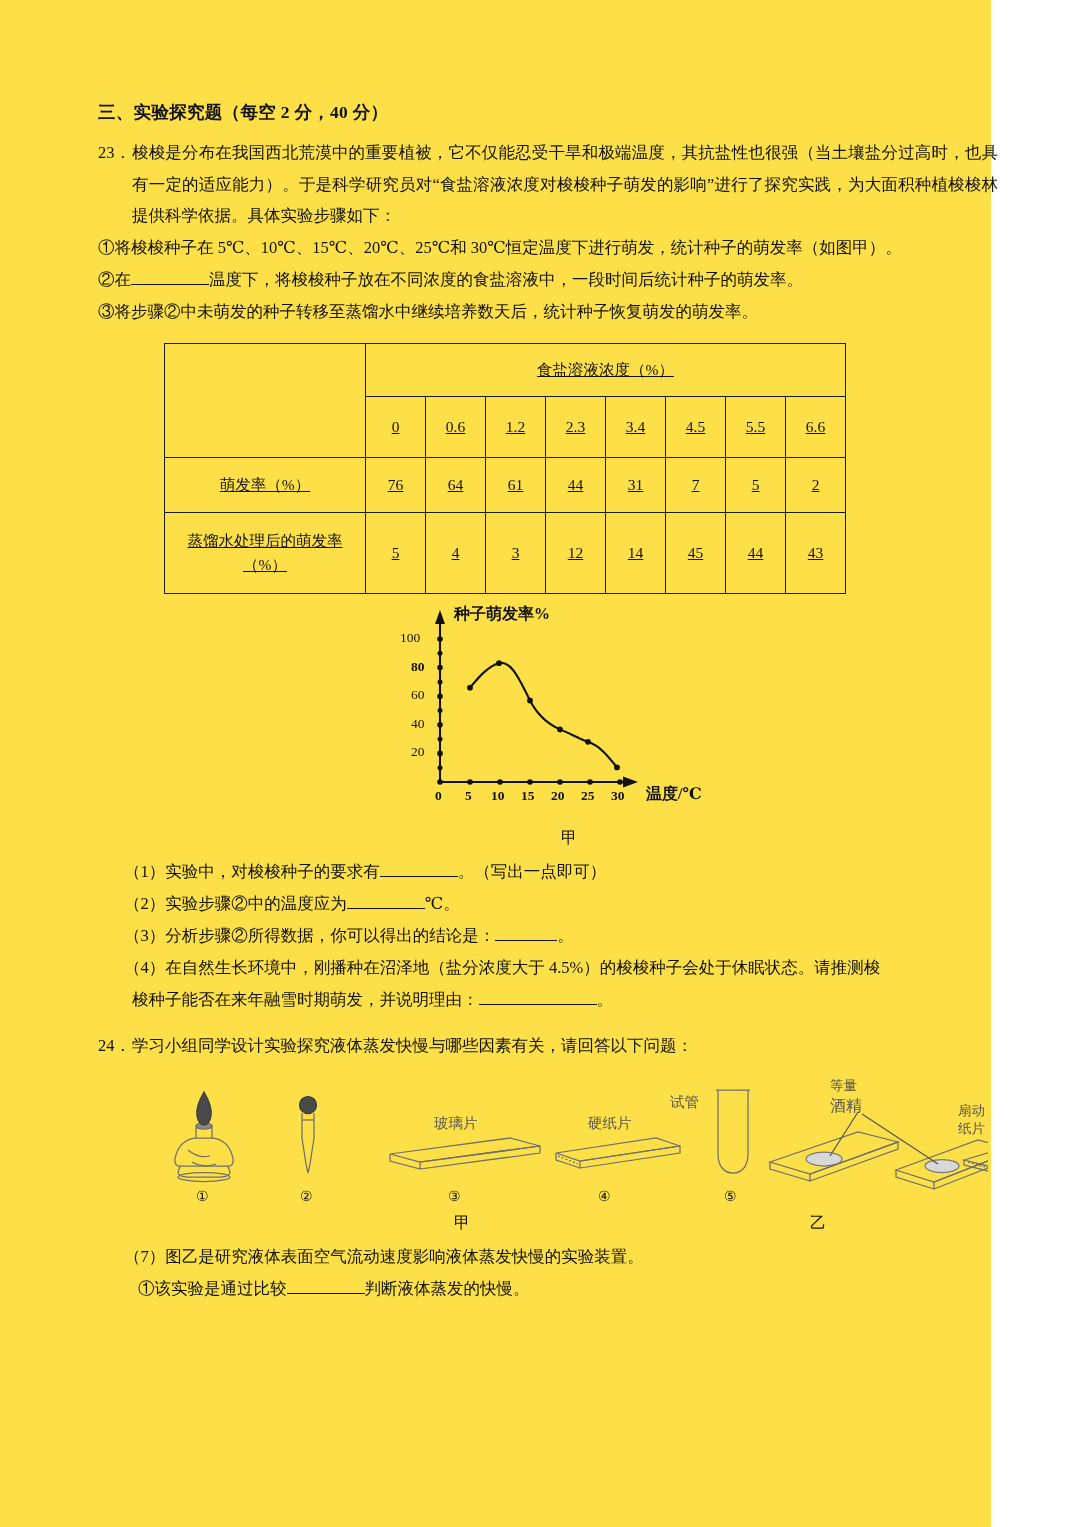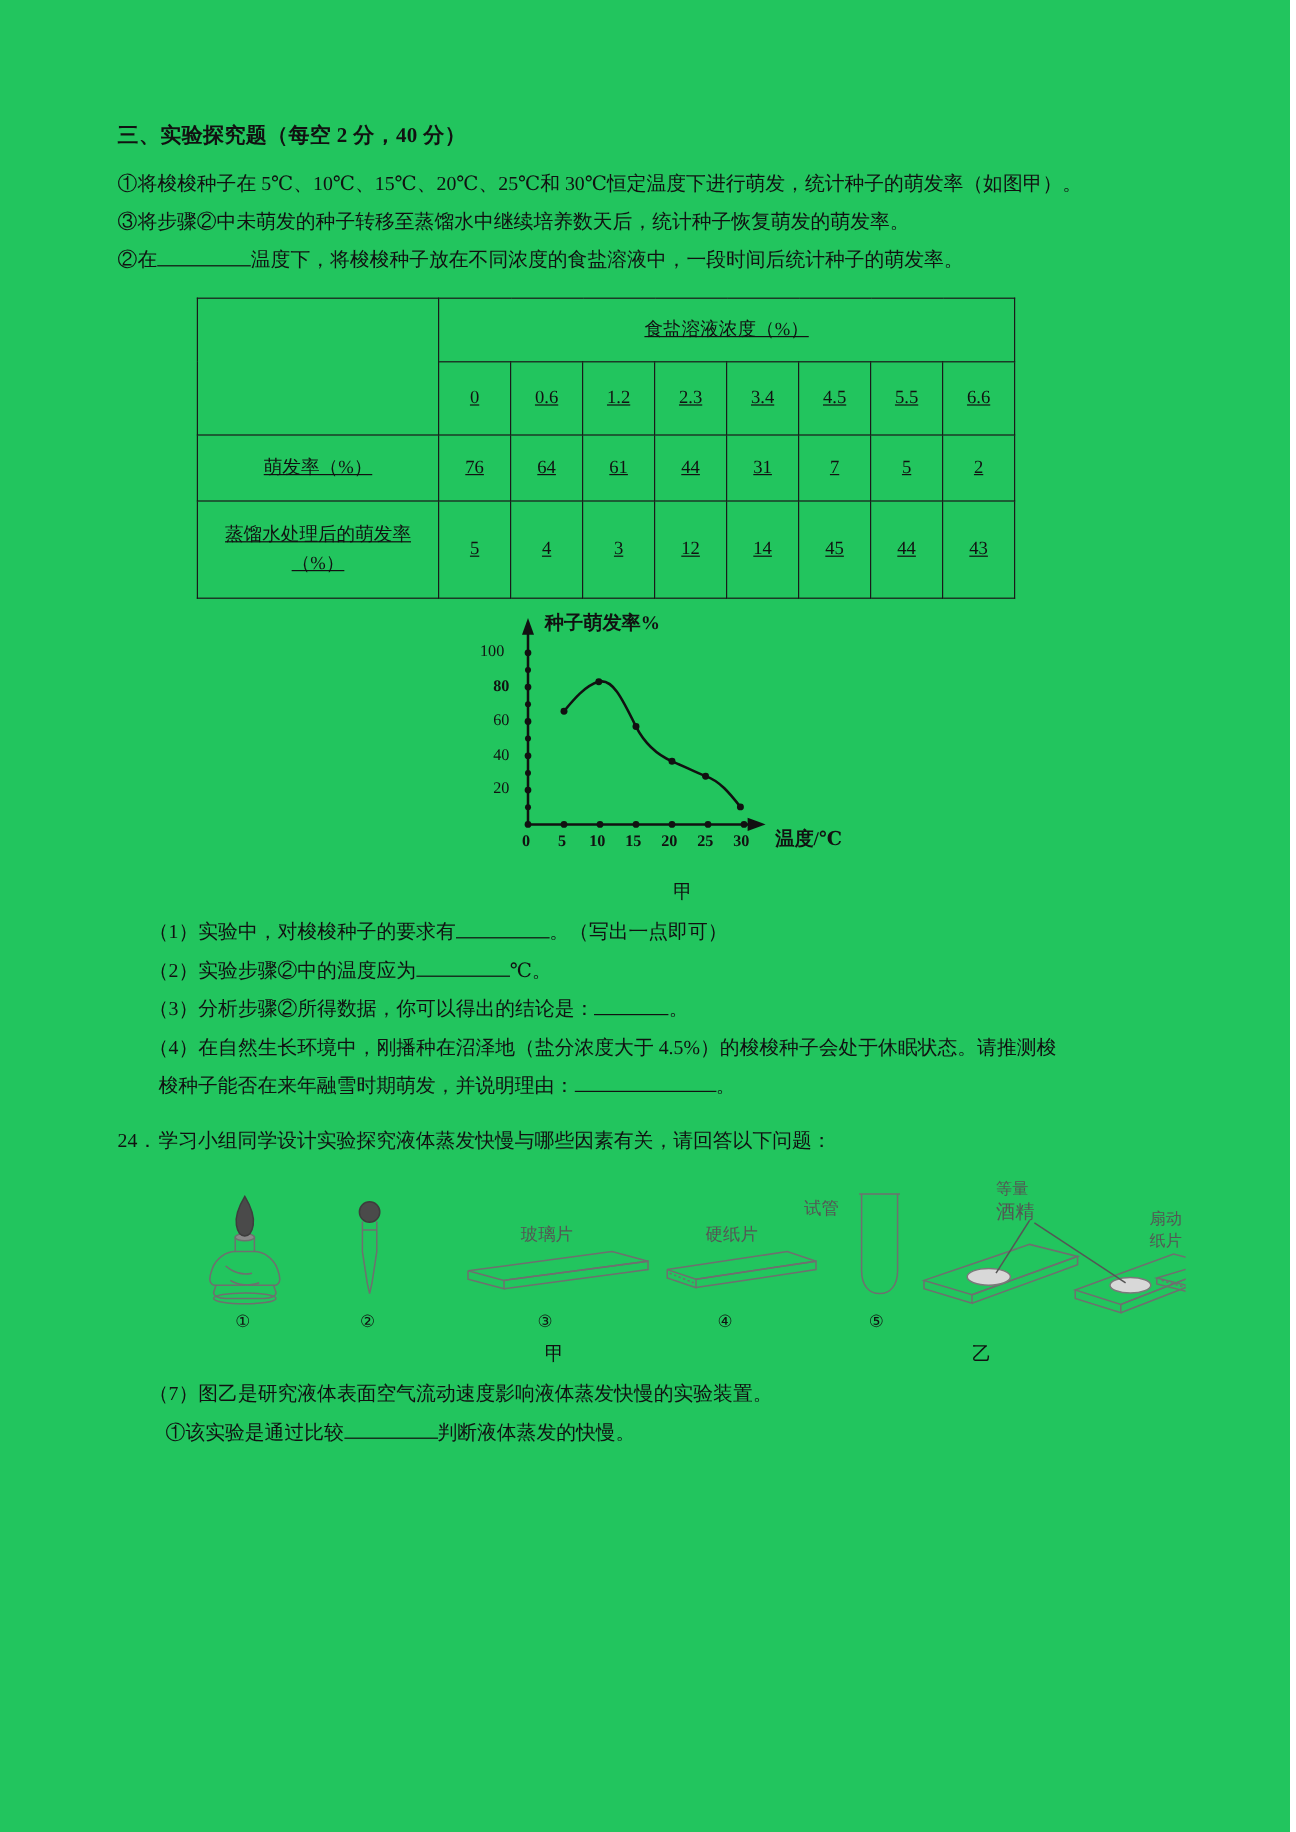--- a/index.html
+++ b/index.html
@@ -11,23 +11,23 @@
     width: 1080px;
     height: 1527px;
     position: relative;
     font-family: "Liberation Serif", "DejaVu Serif", serif;
     color: #111;
     overflow: hidden;
   }
   .page {
     position: absolute;
     left: 0; top: 0;
-    width: 1075px;
+    width: 991px;
     height: 1527px;
-    background: #22c55e;
+    background: #fde047;
   }
   .content {
     position: absolute;
     left: 98px;
     top: 100px;
     width: 900px;
   }
 
   .section-title {
     font-weight: bold;
@@ -136,28 +136,32 @@
 </style>
 </head>
 <body>
 
 <div class="page">
   <div class="content">
 
     <div class="section-title">三、实验探究题（每空 2 分，40 分）</div>
 
     <div class="q-block">
+      <div class="q-head">
+        <div class="q-num">23．</div>
+        <div class="q-body">梭梭是分布在我国西北荒漠中的重要植被，它不仅能忍受干旱和极端温度，其抗盐性也很强（当土壤盐分过高时，也具有一定的适应能力）。于是科学研究员对“食盐溶液浓度对梭梭种子萌发的影响”进行了探究实践，为大面积种植梭梭林提供科学依据。具体实验步骤如下：</div>
+      </div>
 
       <div class="step">①将梭梭种子在 5℃、10℃、15℃、20℃、25℃和 30℃恒定温度下进行萌发，统计种子的萌发率（如图甲）。</div>
-
-      <div class="step">③将步骤②中未萌发的种子转移至蒸馏水中继续培养数天后，统计种子恢复萌发的萌发率。</div>
 
       <div class="step">
         <span>②在</span><span class="blank b-md"></span><span>温度下，将梭梭种子放在不同浓度的食盐溶液中，一段时间后统计种子的萌发率。</span>
       </div>
+
+      <div class="step">③将步骤②中未萌发的种子转移至蒸馏水中继续培养数天后，统计种子恢复萌发的萌发率。</div>
 
       <div class="tbl-wrap">
         <table class="data">
           <tbody>
               <tr>
             <td class="rowhead blankcorner" rowspan="2"></td>
             <td class="conc-title" colspan="8">食盐溶液浓度（%）</td>
           </tr>
           <tr>
             <td class="conc-val">0</td>

